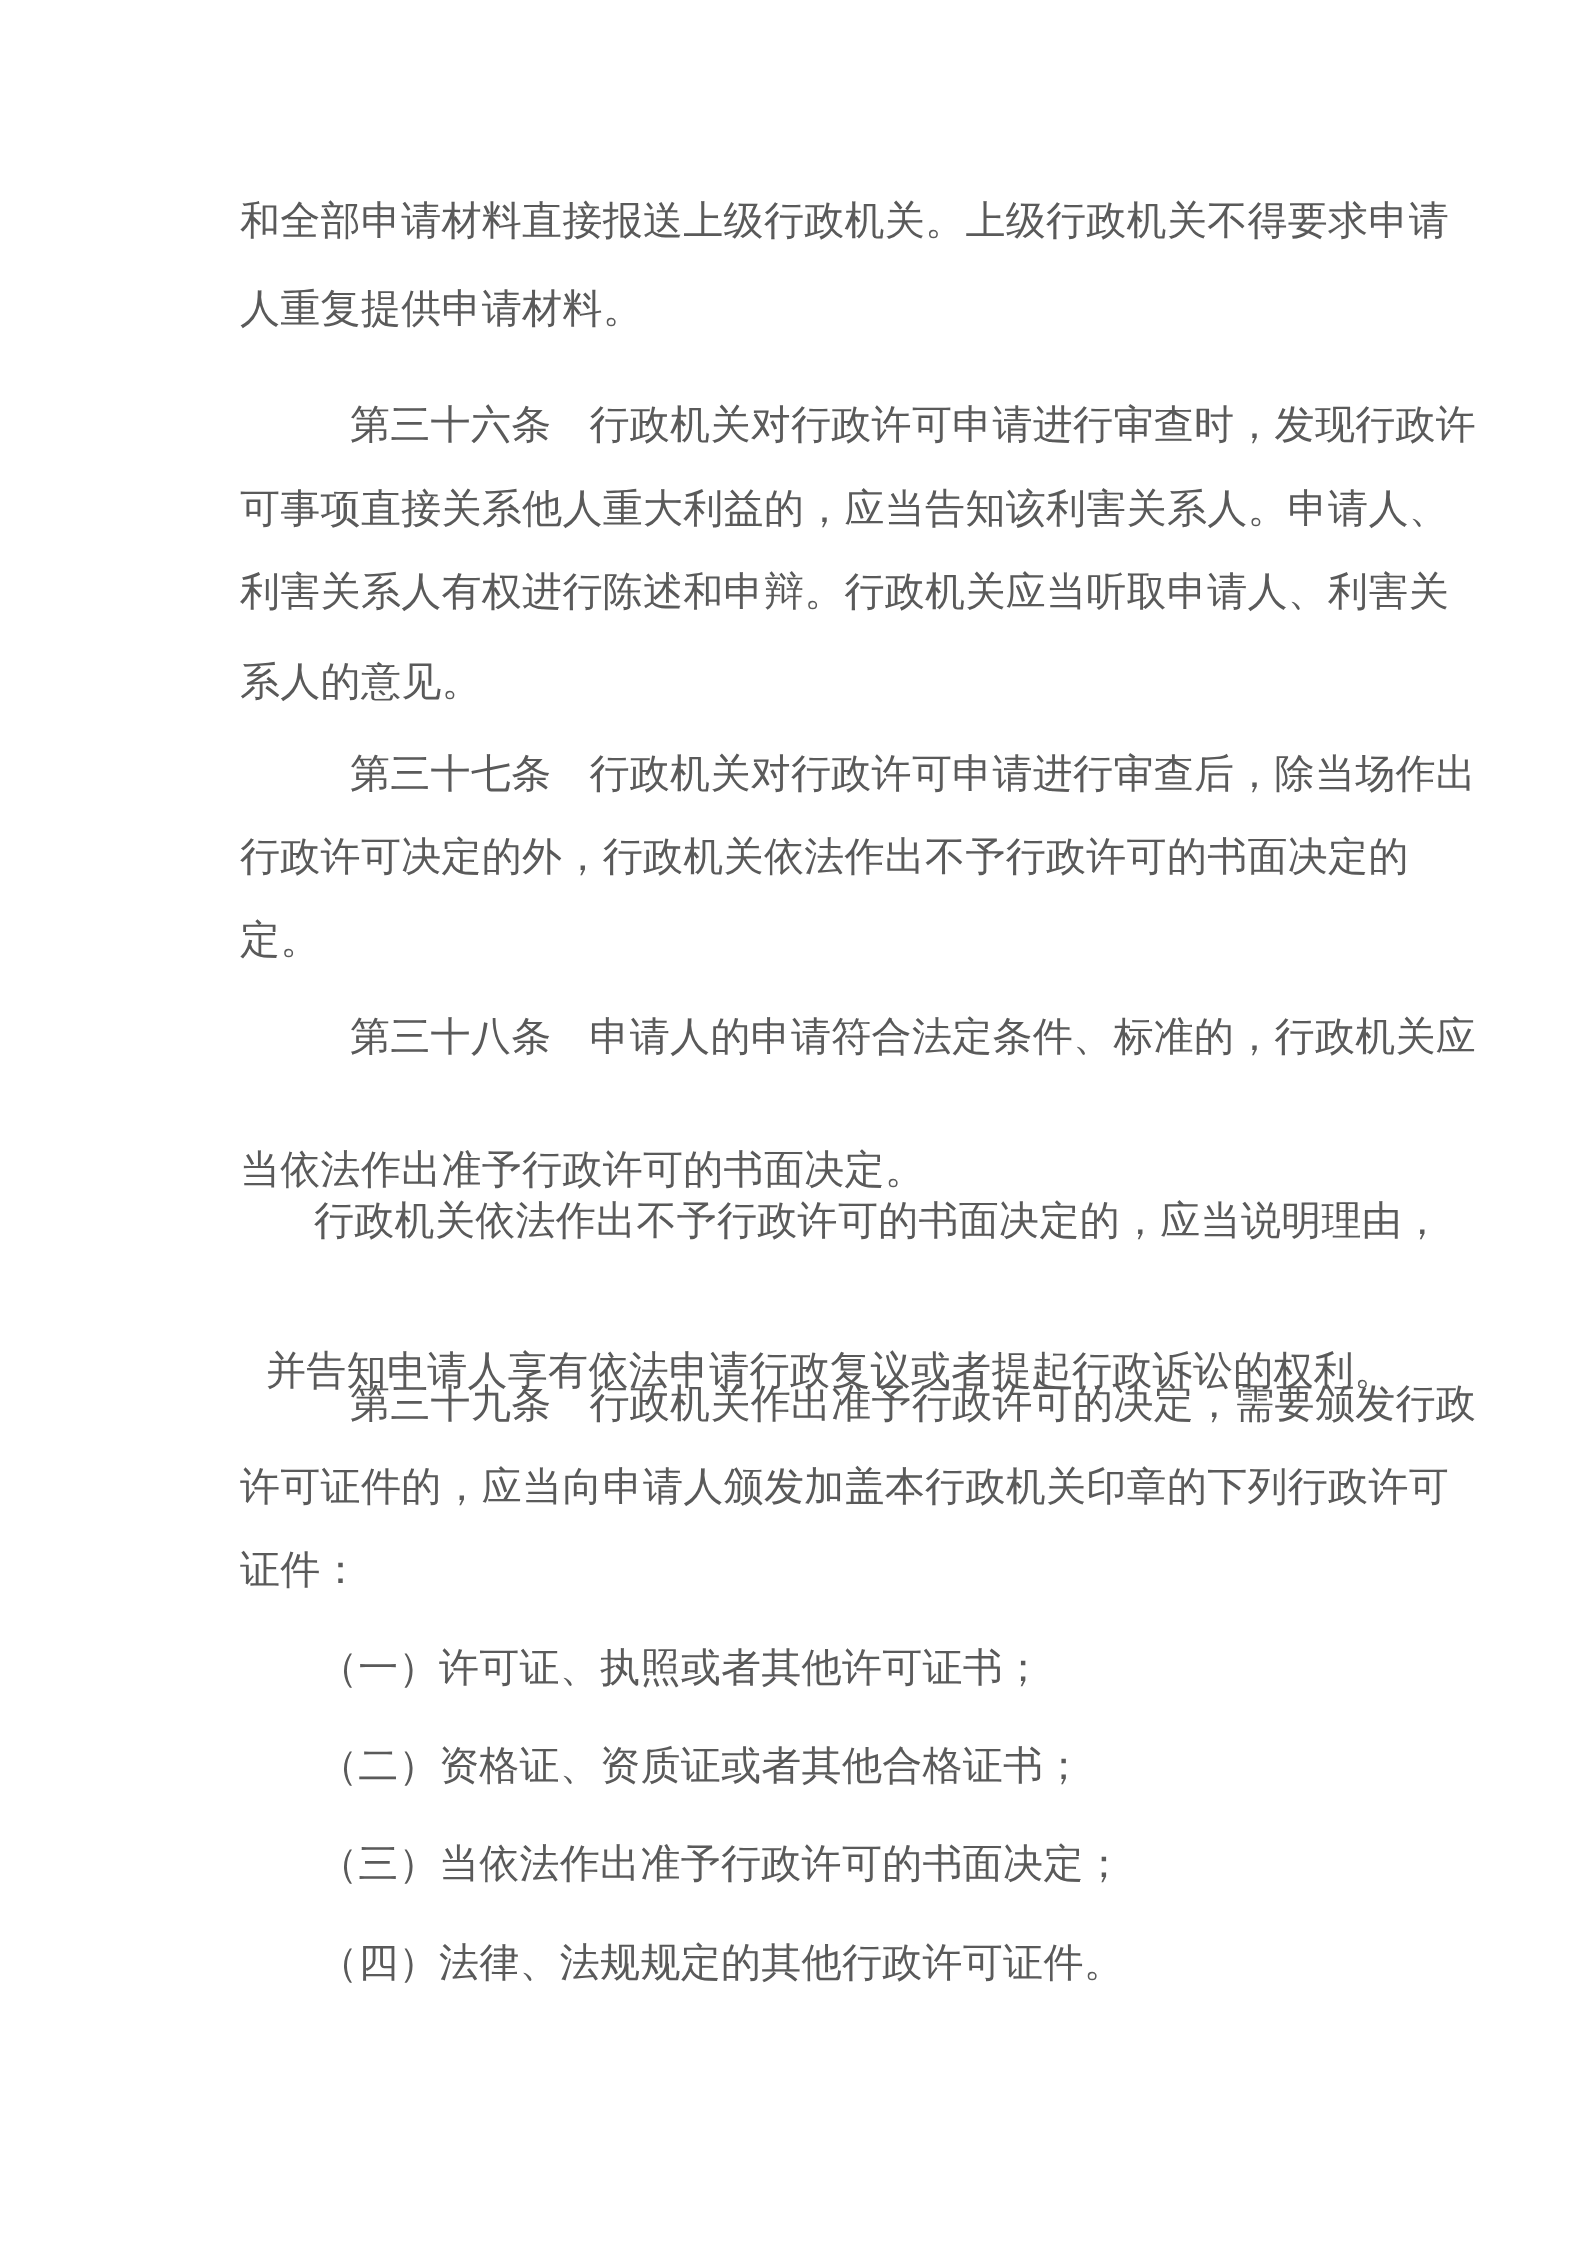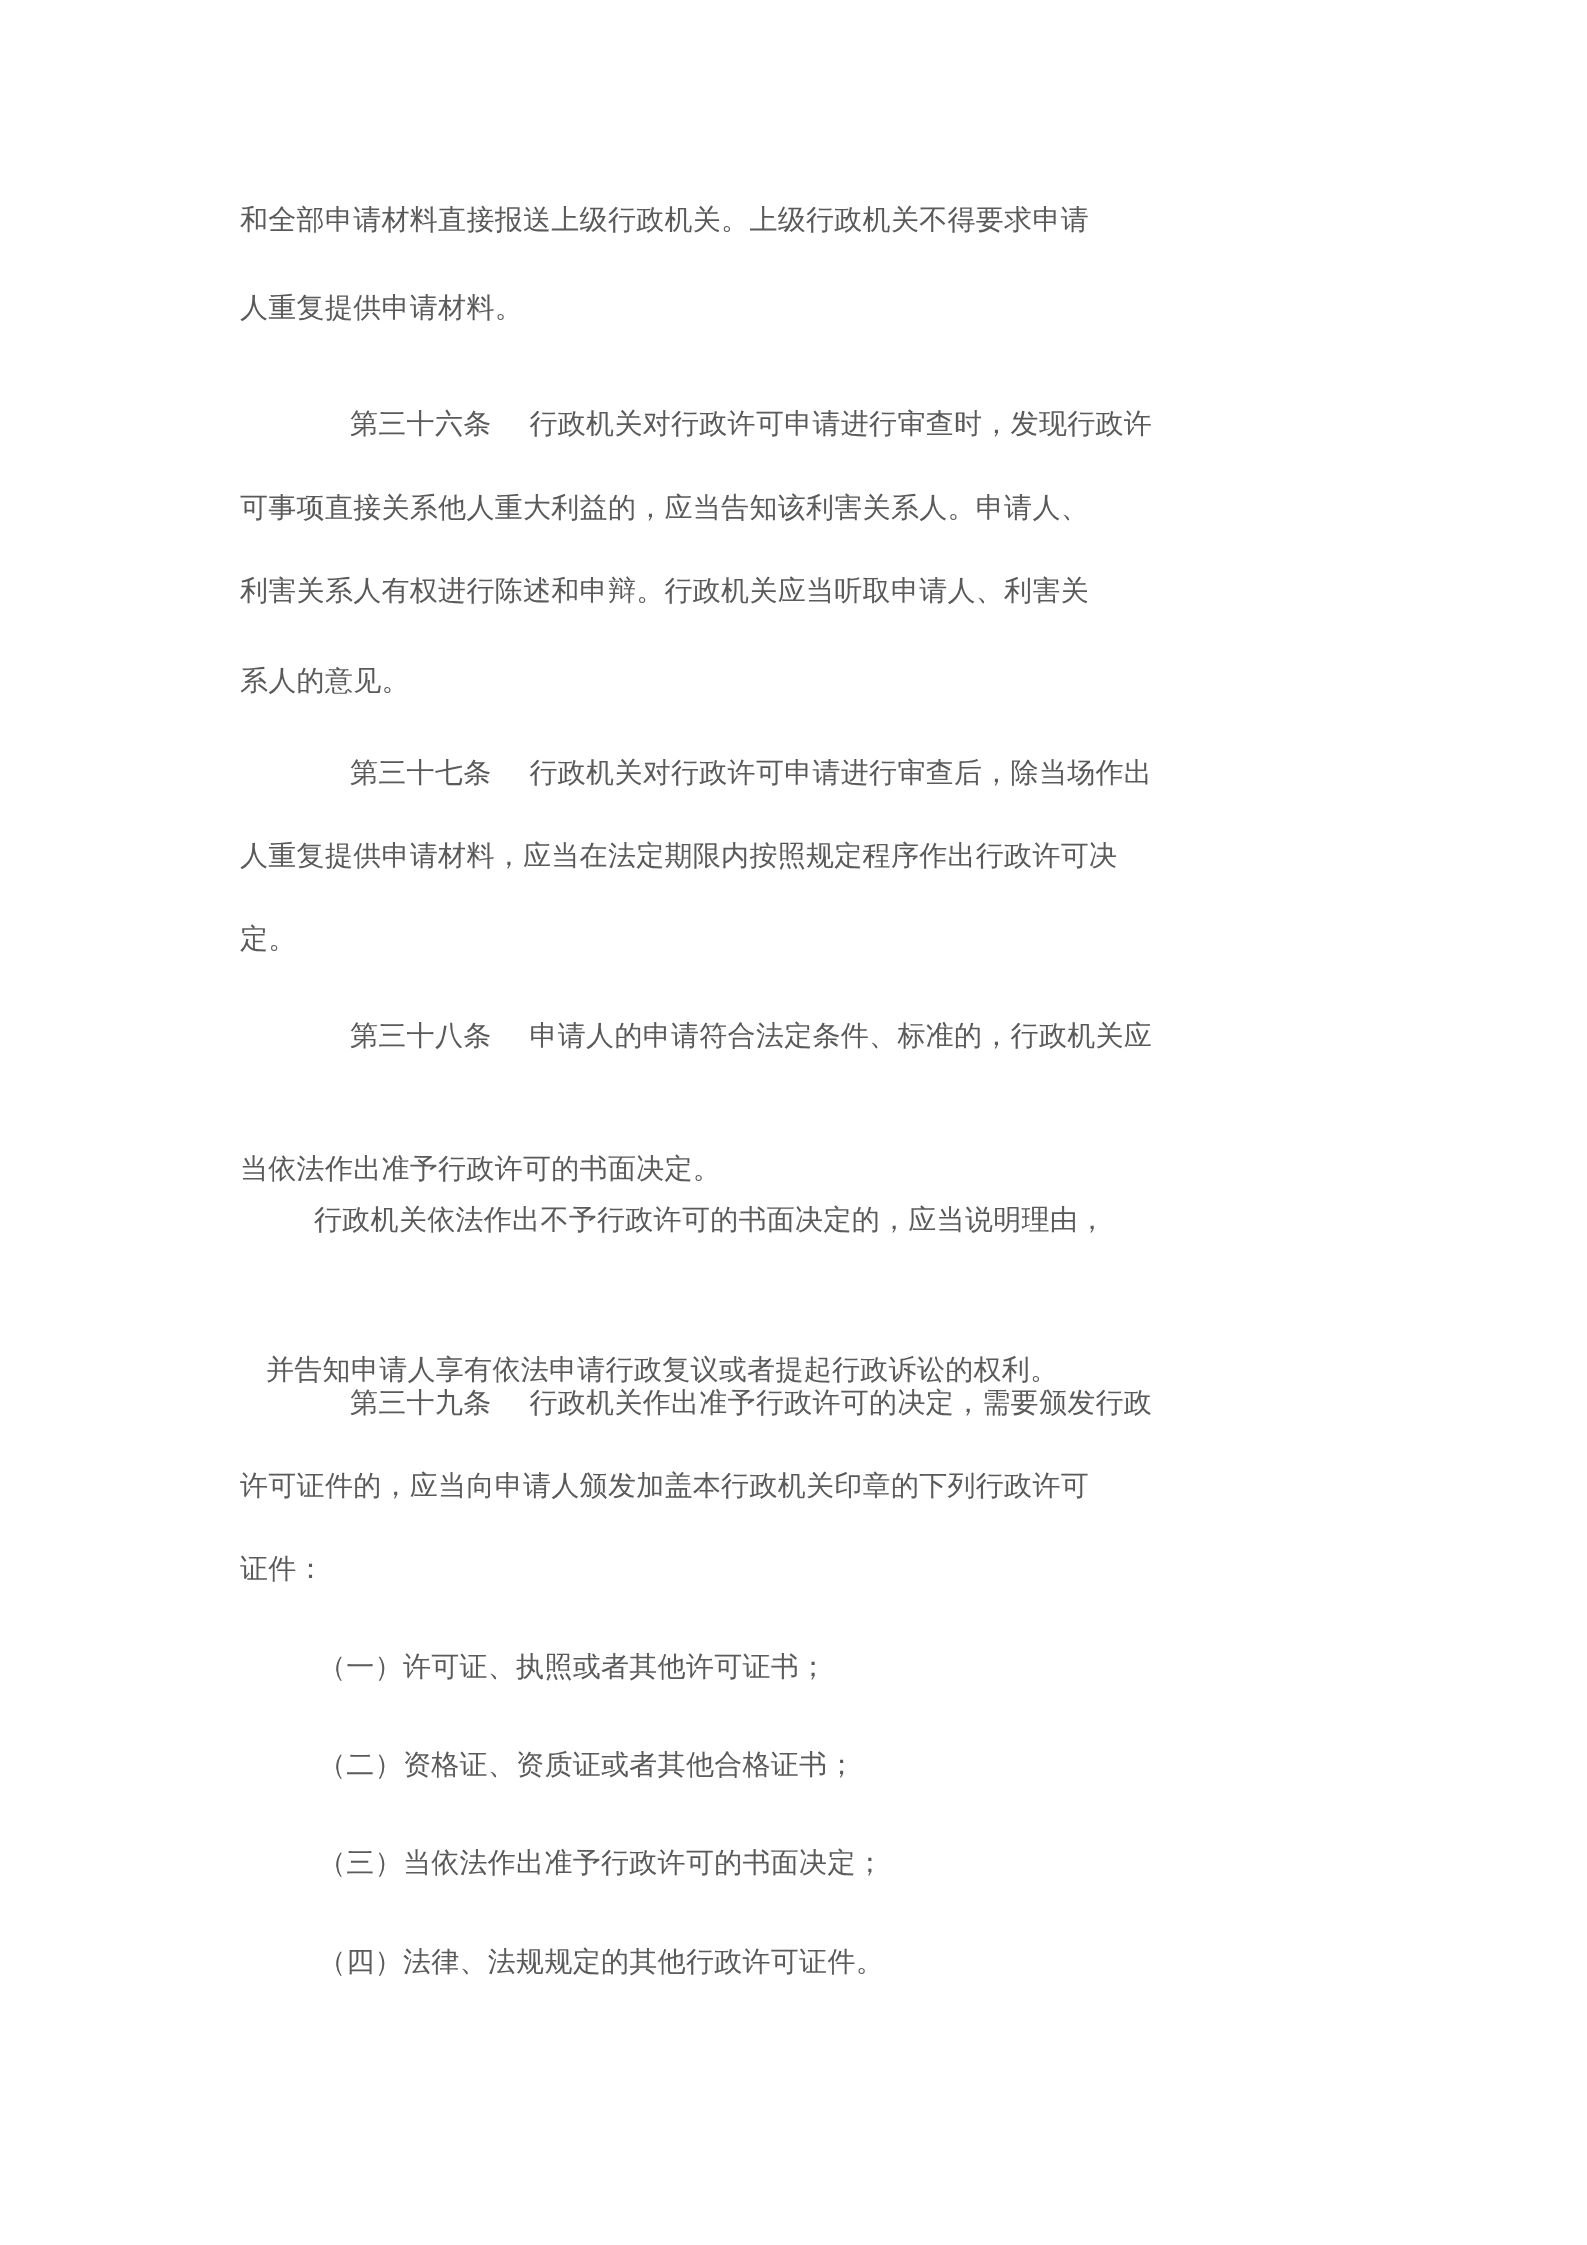--- a/index.html
+++ b/index.html
@@ -18,21 +18,21 @@
     .page {
       position: absolute;
       left: 240px;
       top: 0;
       width: 1118px;
     }
     .line {
       position: absolute;
       left: 0;
       white-space: nowrap;
-      font-size: 28px;
+      font-size: 40px;
       line-height: 44px;
       height: 44px;
       letter-spacing: 0.3px;
       text-align: right;
     }
     .indent {
       left: 74px;
     }
     .item-indent {
       left: 78px;
@@ -54,21 +54,21 @@
   <div class="line indent" style="top:402px;">
     <span class="art-no">第三十六条</span><span>行政机关对行政许可申请进行审查时，发现行政许</span>
   </div>
   <div class="line" style="top:486px;">可事项直接关系他人重大利益的，应当告知该利害关系人。申请人、</div>
   <div class="line" style="top:569px;">利害关系人有权进行陈述和申辩。行政机关应当听取申请人、利害关</div>
   <div class="line" style="top:652px;margin-top:7px;">系人的意见。</div>
 
   <div class="line indent" style="top:751px;">
     <span class="art-no">第三十七条</span><span>行政机关对行政许可申请进行审查后，除当场作出</span>
   </div>
-  <div class="line" style="top:834px;">人重复提供申请材料，应当在法定期限内按照规定程序作出行政许可决</div>
+  <div class="line" style="top:834px;">行政许可决定的外，行政机关依法作出不予行政许可的书面决定的</div>
   <div class="line" style="top:917px;">定。</div>
 
   <div class="line indent" style="top:1014px;">
     <span class="art-no">第三十八条</span><span>申请人的申请符合法定条件、标准的，行政机关应</span>
   </div>
   <div class="line" style="top:1147px;">当依法作出准予行政许可的书面决定。</div>
 
   <div class="line indent" style="top:1198px;">行政机关依法作出不予行政许可的书面决定的，应当说明理由，</div>
   <div class="line" style="top:1348px;margin-left:26px;">并告知申请人享有依法申请行政复议或者提起行政诉讼的权利。</div>
 

